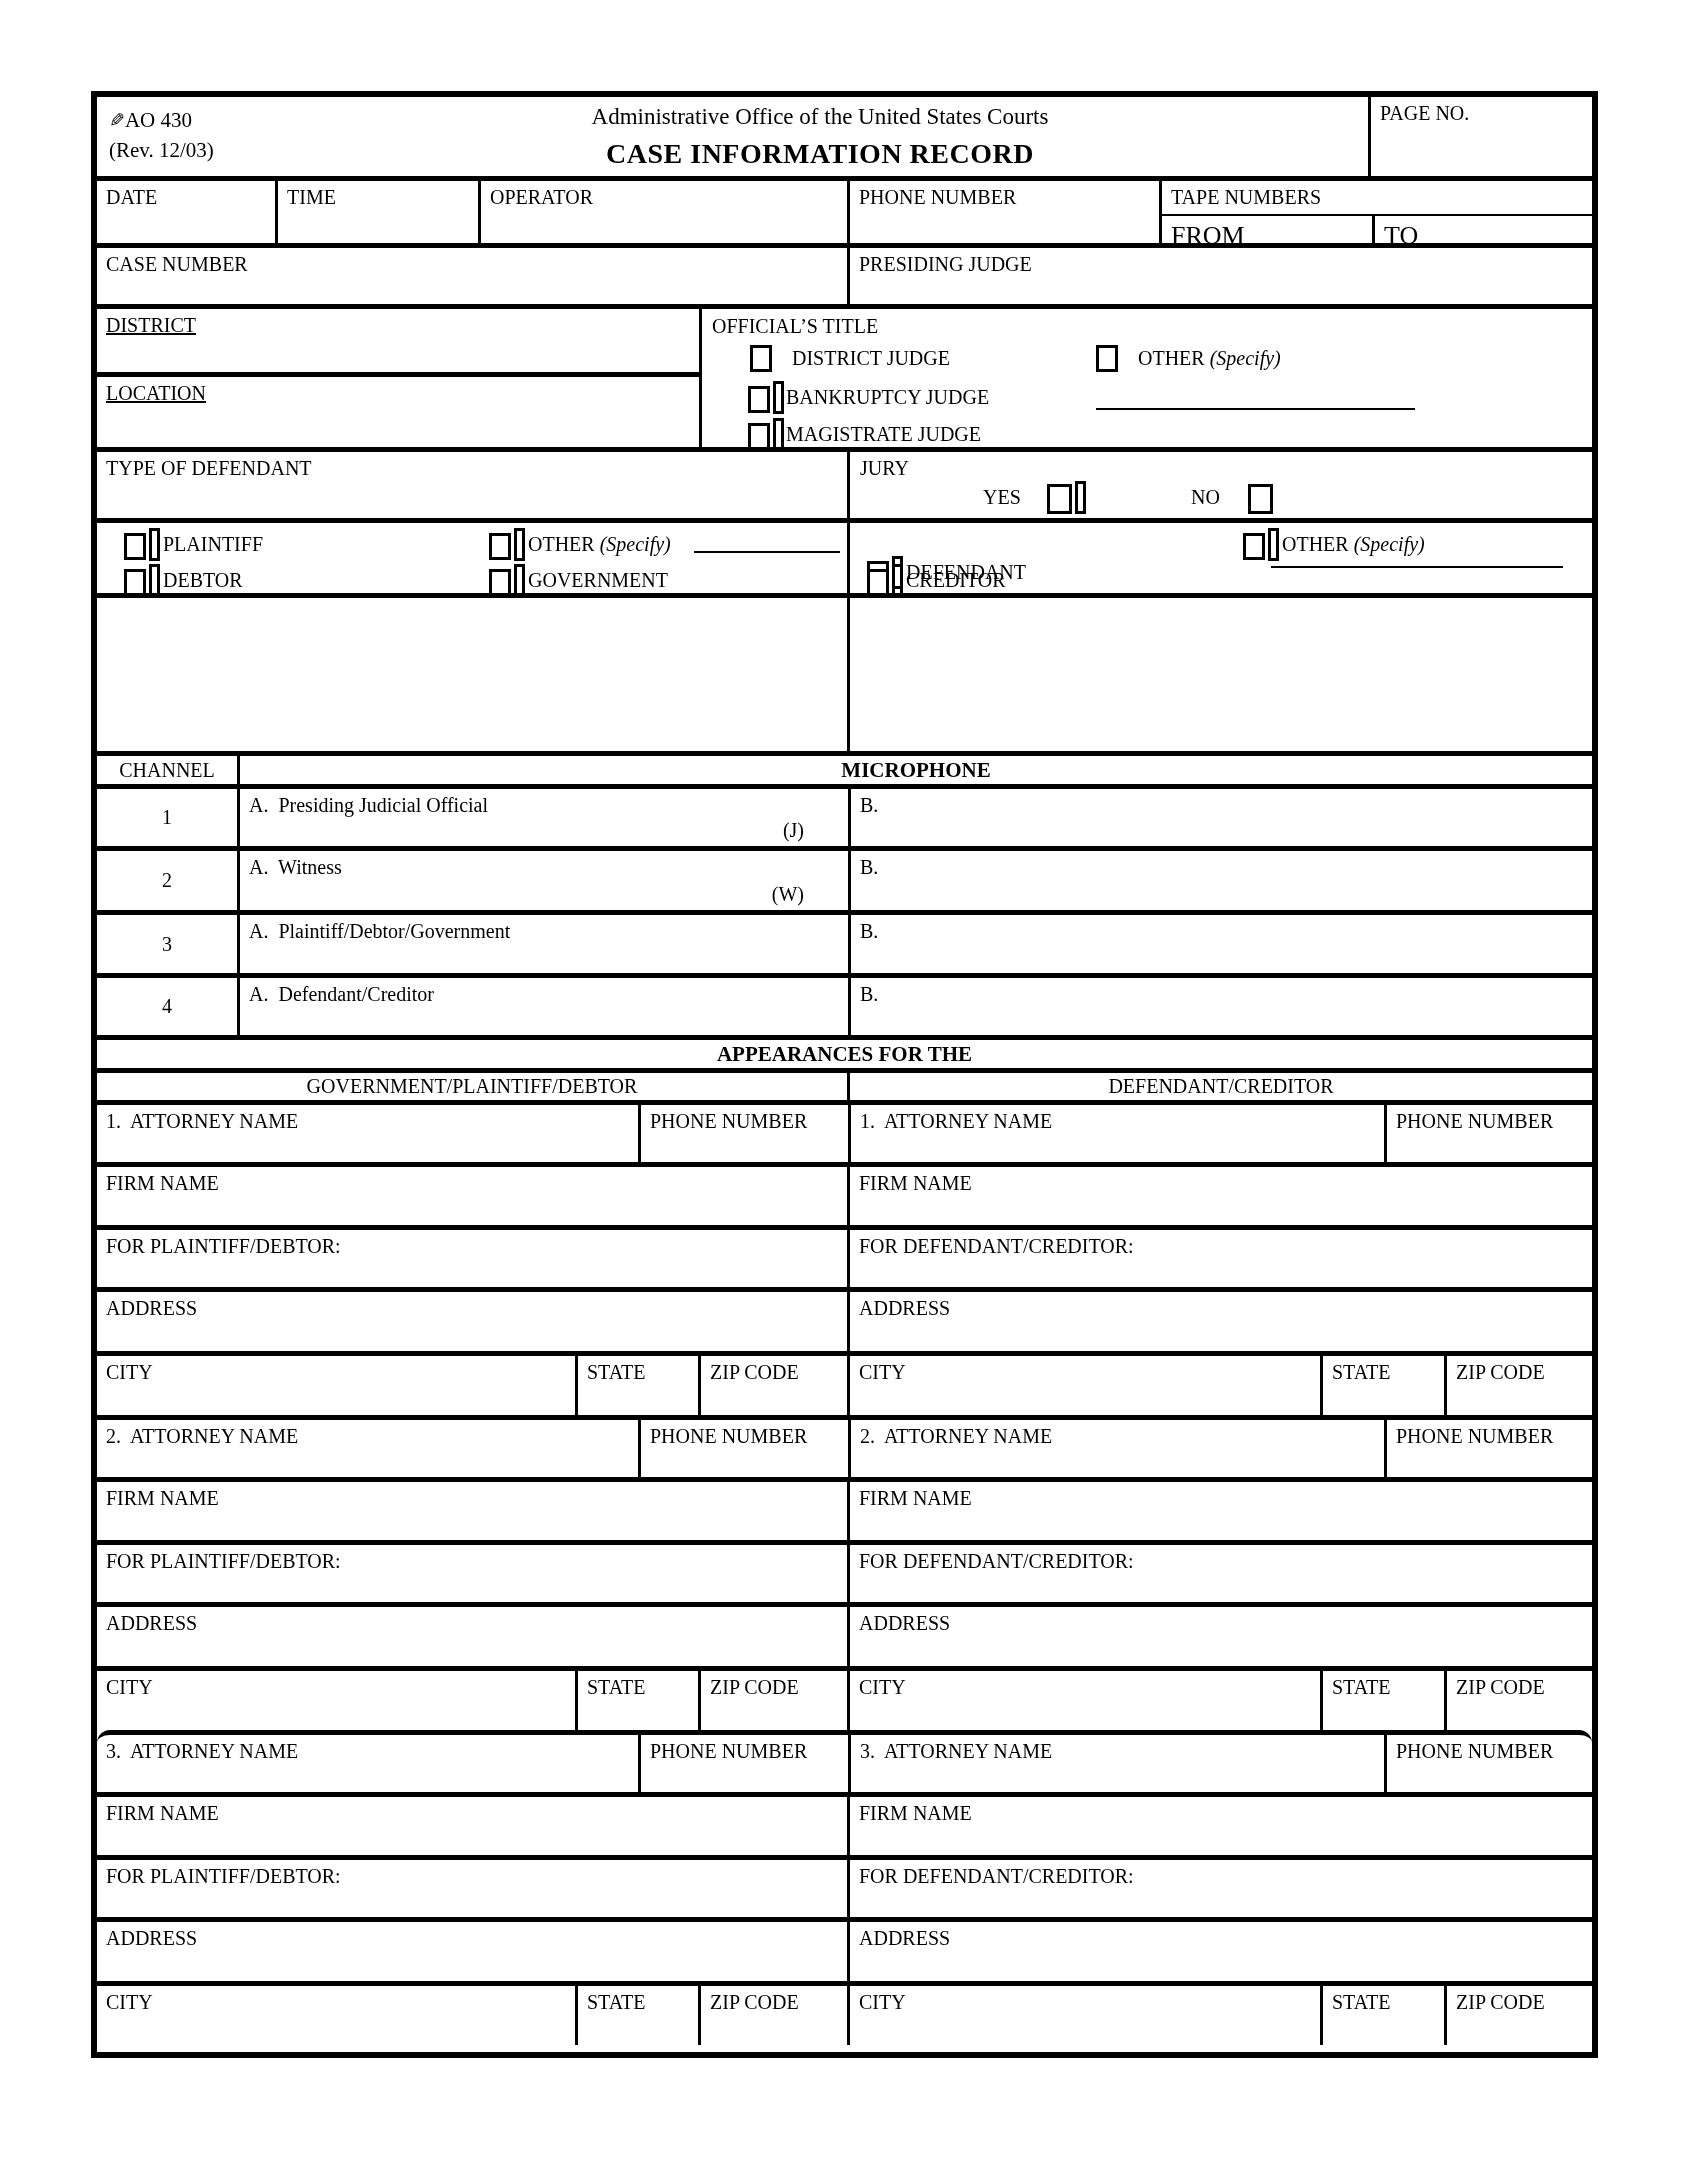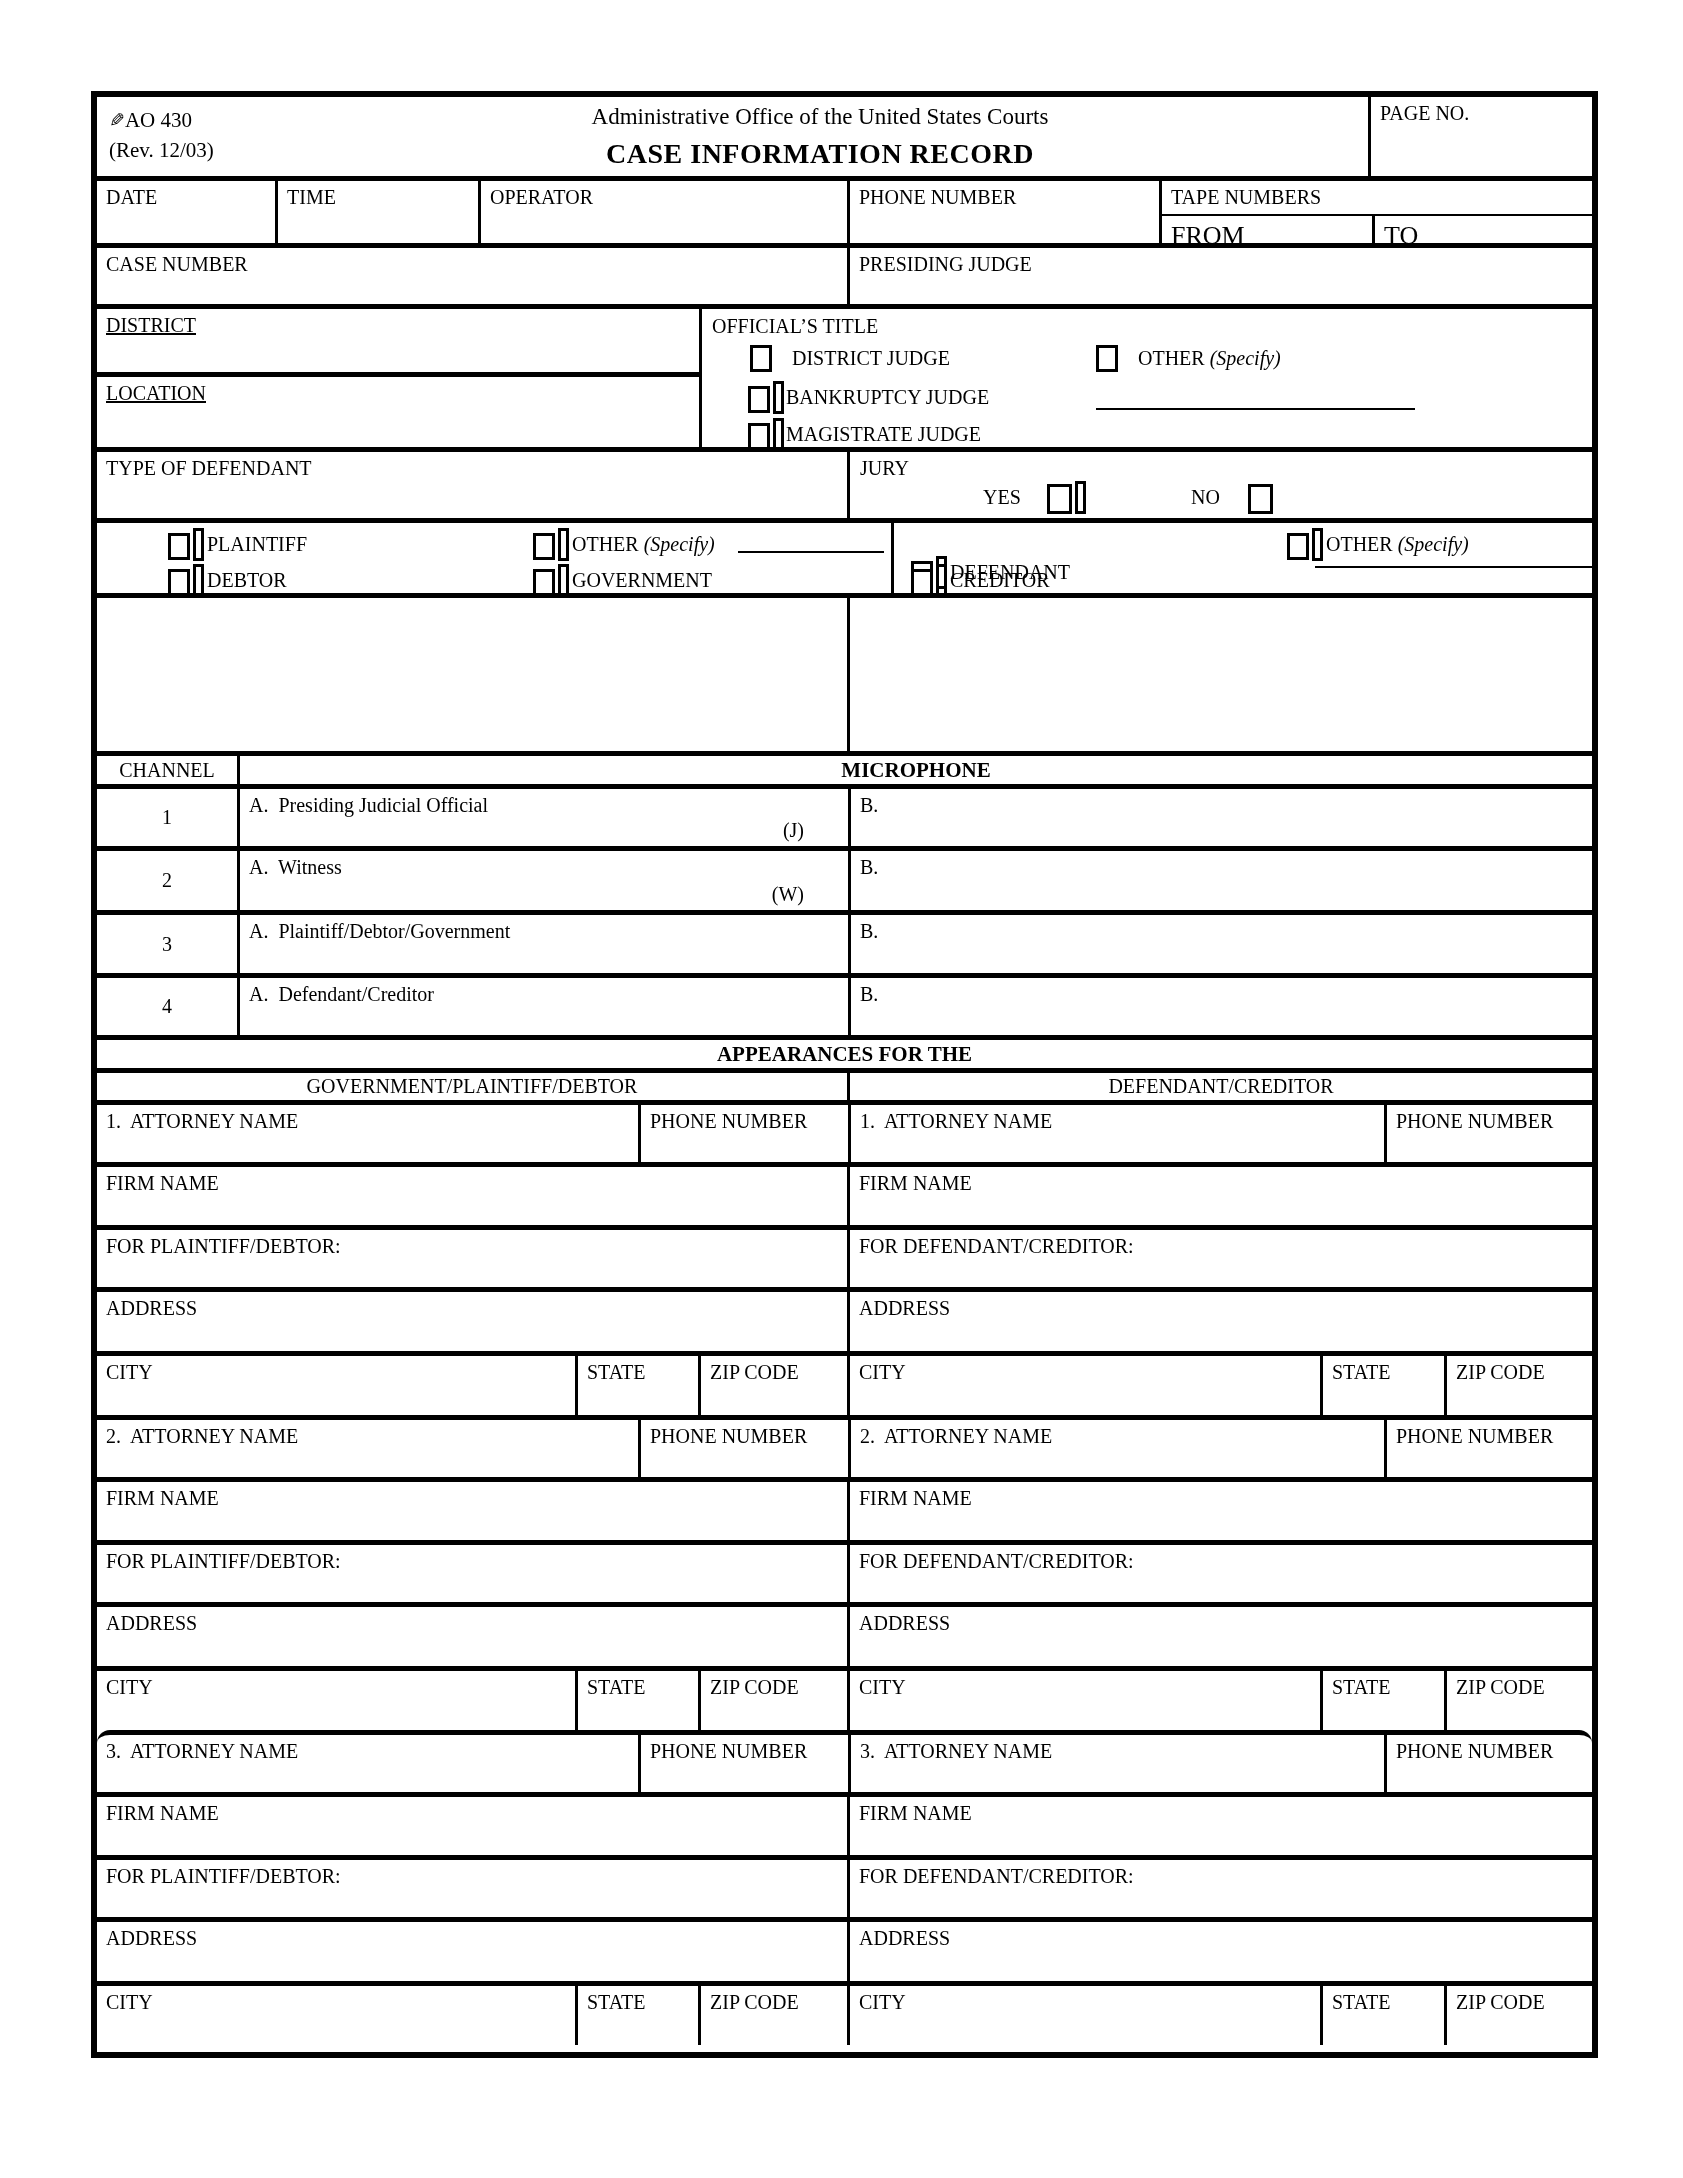--- a/index.html
+++ b/index.html
@@ -125,21 +125,21 @@
           </span>
       </div>
       <div class="opt" style="left:341px;top:28px;">
         <span>NO</span>
         <span class="cb" style="margin-left:28px;width:25px;height:30px;margin-top:4px;"></span>
       </div>
     </div>
   </div>
 
   <div class="row" style="height:75px;">
-    <div class="c fc" style="width:750px;margin-left:44px;">
+    <div class="c fc" style="width:750px;">
       <div class="opt" style="left:27px;top:5px;">
         <span class="cbp">
             <span class="cb"></span>
             <span class="nb"></span>
           </span>
         <span class="txt" style="margin-left:3px;">PLAINTIFF</span>
       </div>
       <div class="opt" style="left:27px;top:41px;">
         <span class="cbp">
             <span class="cb"></span>

